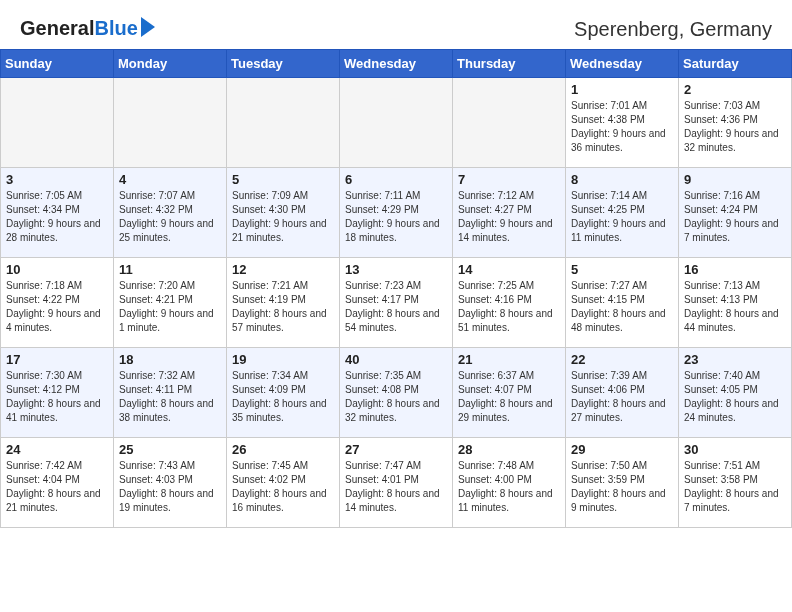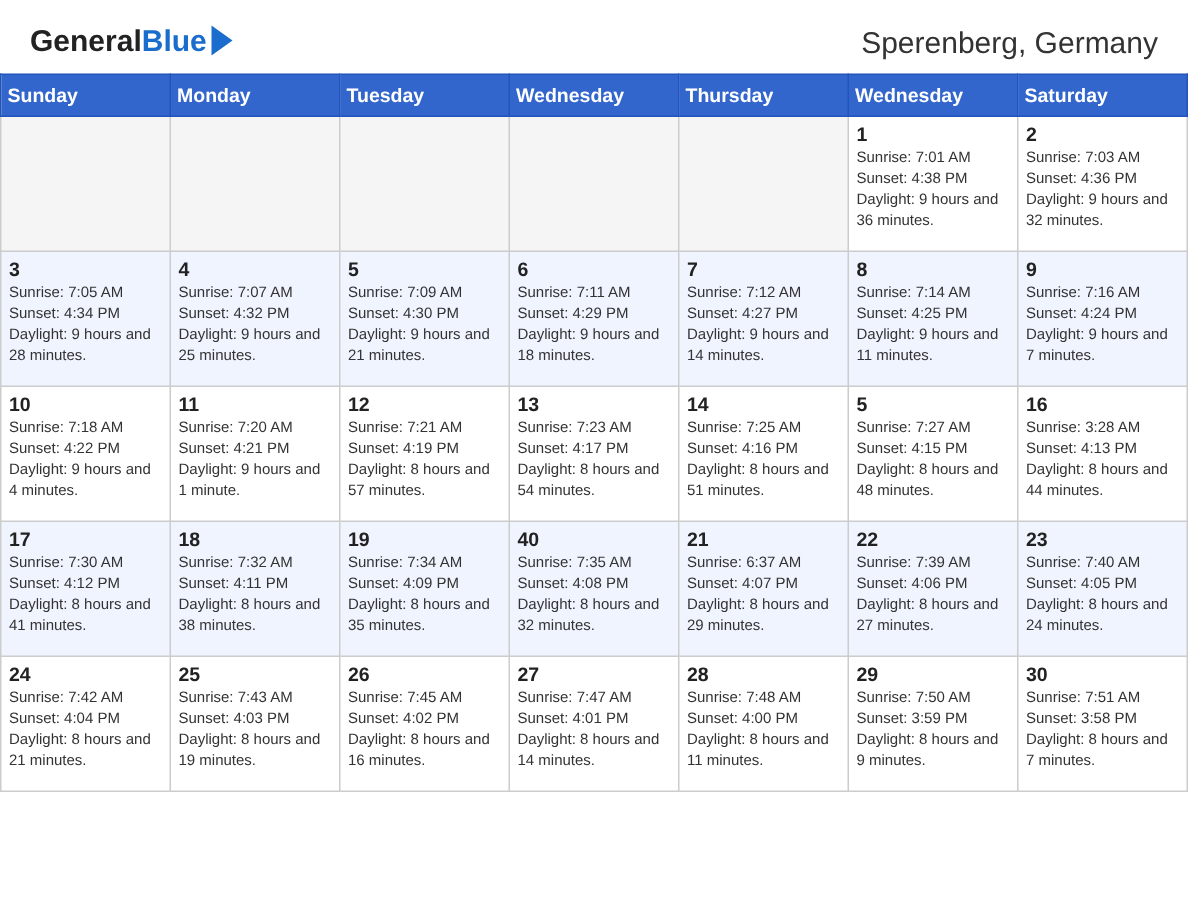--- a/index.html
+++ b/index.html
@@ -240,21 +240,21 @@
         </td>
         <td>
           <span class="day-number">5</span>
           <div class="day-info">Sunrise: 7:27 AM
 Sunset: 4:15 PM
 Daylight: 8 hours
 and 48 minutes.</div>
         </td>
         <td>
           <span class="day-number">16</span>
-          <div class="day-info">Sunrise: 3:28 AM
+          <div class="day-info">Sunrise: 7:13 AM
 Sunset: 4:13 PM
 Daylight: 8 hours
 and 44 minutes.</div>
         </td>
       </tr>
       <tr>
         <td>
           <span class="day-number">17</span>
           <div class="day-info">Sunrise: 7:30 AM
 Sunset: 4:12 PM

